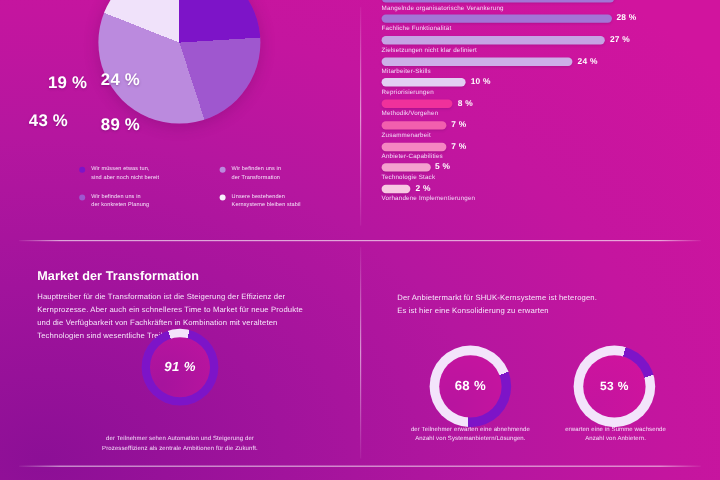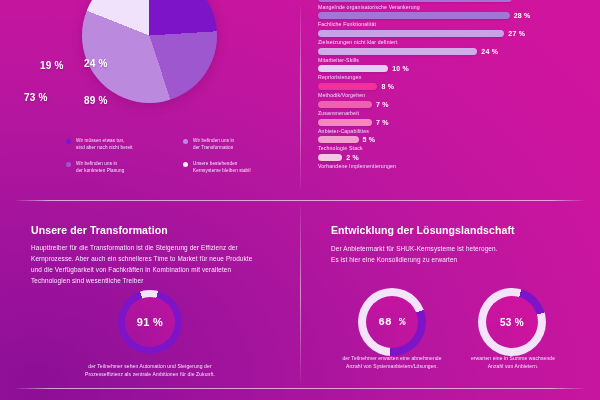--- a/index.html
+++ b/index.html
@@ -36,21 +36,21 @@
   
   .pie-wrap{position:absolute;left:82px;top:-32px;width:135px;height:135px;}
   .pie{width:135px;height:135px;border-radius:50%;
        background:conic-gradient(
          from 0deg,
          #7d14c8 0turn   0.24turn,
          #9f57cf 0.24turn 0.45turn,
          #bb8ade 0.45turn 0.81turn,
          #f0e2fa 0.81turn 1turn);
        box-shadow:0 2px 12px rgba(60,0,70,.22);}
-  .pie-lab{position:absolute;color:#fff;font-size:10px;font-weight:700;letter-spacing:.2px;
+  .pie-lab{position:absolute;color:#fff;font-size:14px;font-weight:700;letter-spacing:.2px;
            text-shadow:0 1px 2px rgba(70,0,80,.35);}
   .pl0{left:84px;top:58px;}
   .pl1{left:84px;top:95px;}
   .pl2{left:24px;top:92px;}
   .pl3{left:40px;top:60px;}
   .pl3,.pl2{color:#fff;}
 
   
   .legend{position:absolute;left:66px;top:137px;width:220px;
           display:grid;grid-template-columns:1fr 1fr;gap:9px 14px;}
@@ -87,21 +87,21 @@
   <div class="v-div" style="top:206px;height:176px;"></div>
   <div class="h-div" style="left:16px;top:200px;width:568px;"></div>
   <div class="h-div" style="left:16px;top:388px;width:568px;"></div>
 
   <div class="panel p-tl">
     <div class="pie-wrap">
       <div class="pie"></div>
     </div>
     <div class="pie-lab pl0">24 %</div>
     <div class="pie-lab pl1">89 %</div>
-    <div class="pie-lab pl2">73 %</div>
+    <div class="pie-lab pl2">43 %</div>
     <div class="pie-lab pl3">19 %</div>
 
     <div class="legend">
       <div class="lg-item">
         <span class="lg-dot" style="background:#7d14c8;"></span>
         <span class="lg-txt">Wir müssen etwas tun,
 sind aber noch nicht bereit</span>
       </div>
       <div class="lg-item">
         <span class="lg-dot" style="background:#bb8ade;"></span>
@@ -201,40 +201,39 @@
           <div class="bar" style="width:9%;background:#f8c8e2;"></div>
           <div class="bar-val">2 %</div>
         </div>
         <div class="bar-lab">Vorhandene Implementierungen</div>
       </div>
 
     </div>
   </div>
 
   <div class="panel p-bl">
-    <div class="sec-title" style="left:31px;top:24px;">Unsere der Transformation</div>
+    <div class="sec-title" style="left:31px;top:24px;">Market der Transformation</div>
     <div class="sec-body" style="left:31px;top:42px;width:232px;">Haupttreiber für die Transformation ist die Steigerung der Effizienz der Kernprozesse. Aber auch ein schnelleres Time to Market für neue Produkte und die Verfügbarkeit von Fachkräften in Kombination mit veralteten Technologien sind wesentliche Treiber</div>
 
-    <div class="donut" style="left:118px;top:90px;width:64px;height:64px;
-                background:conic-gradient(from -18deg,#f3e4fb 0turn 0.09turn,#7d14c8 0.09turn 1turn);">
+    <div class="donut" style="left:118px;top:74px;width:64px;height:64px;
+                background:conic-gradient(from -18deg,#f3e4fb 0turn 0.09turn,#7d14c8 0.09turn 1turn);font-style:italic;">
       <div class="hole" style="inset:7px;background:radial-gradient(120% 120% at 20% 80%,#a6139d,#be149f);"></div>
       <div class="val">91 %</div>
     </div>
 
     <div class="cap" style="left:50px;top:162px;width:200px;">der Teilnehmer sehen Automation und Steigerung der
 Prozesseffizienz als zentrale Ambitionen für die Zukunft.</div>
   </div>
 
   <div class="panel p-br">
-    <div class="sec-title" style="left:31px;top:24px;">Entwicklung der Lösungslandschaft</div>
     <div class="sec-body" style="left:31px;top:43px;width:240px;white-space:pre-line;">Der Anbietermarkt für SHUK-Kernsysteme ist heterogen.
 Es ist hier eine Konsolidierung zu erwarten</div>
 
     <div class="donut" style="left:58px;top:88px;width:68px;height:68px;
-                background:conic-gradient(from 184deg,#f3e4fb 0turn 0.68turn,#7d14c8 0.68turn 1turn);font-family:Liberation Mono, monospace;">
+                background:conic-gradient(from 184deg,#f3e4fb 0turn 0.68turn,#7d14c8 0.68turn 1turn);">
       <div class="hole" style="inset:8px;background:radial-gradient(120% 120% at 20% 80%,#b8149f,#c9149f);"></div>
       <div class="val">68 %</div>
     </div>
     <div class="cap" style="left:22px;top:154px;width:140px;">der Teilnehmer erwarten eine abnehmende
 Anzahl von Systemanbietern/Lösungen.</div>
 
     <div class="donut" style="left:178px;top:88px;width:68px;height:68px;
                 background:conic-gradient(from 16deg,#7d14c8 0turn 0.16turn,#f3e4fb 0.16turn 1turn);">
       <div class="hole" style="inset:8px;background:radial-gradient(120% 120% at 20% 80%,#c4149f,#d2139d);"></div>
       <div class="val small">53 %</div>

